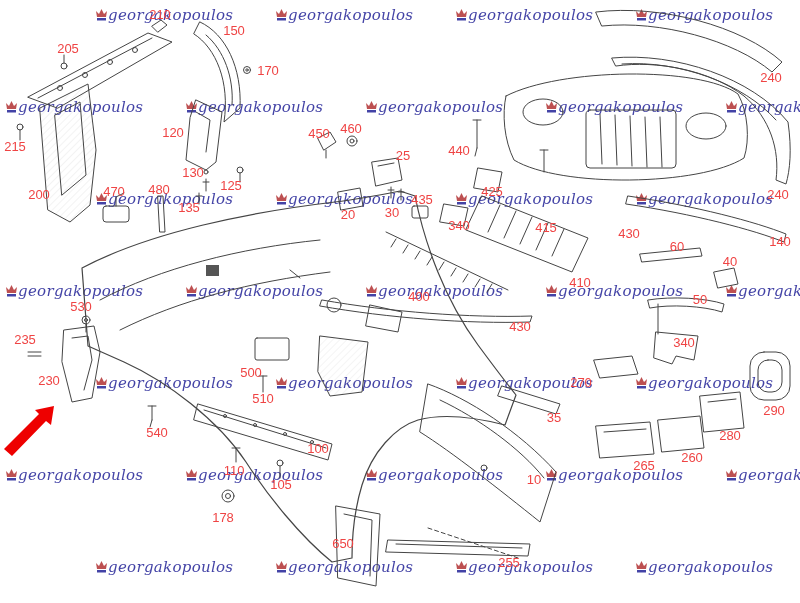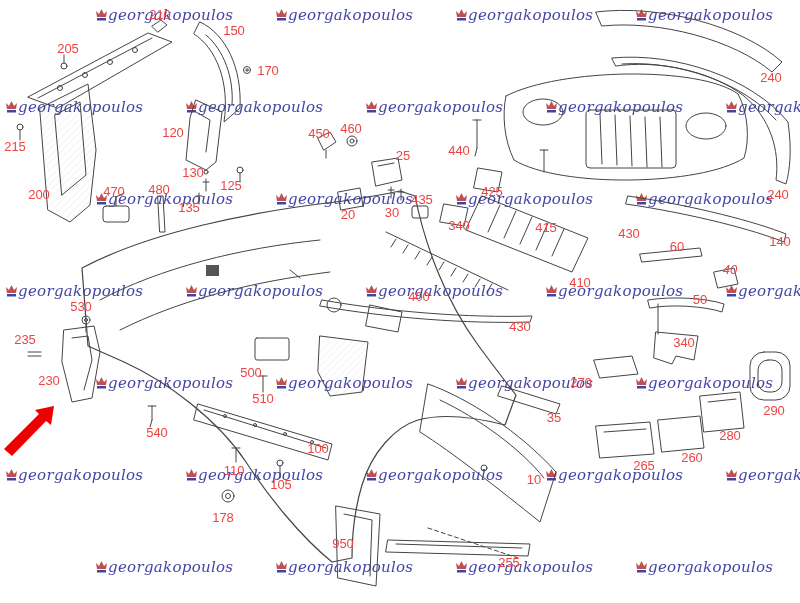--- a/index.html
+++ b/index.html
@@ -460,21 +460,21 @@
   <div class="part-label" style="left: 771px; top: 77px;">240</div>
 
   <div class="part-label" style="left: 778px; top: 194px;">240</div>
 
   <div class="part-label" style="left: 780px; top: 241px;">140</div>
 
   <div class="part-label" style="left: 629px; top: 233px;">430</div>
 
   <div class="part-label" style="left: 677px; top: 246px;">60</div>
 
-  <div class="part-label" style="left: 730px; top: 269px; font-style: italic;">40</div>
+  <div class="part-label" style="left: 730px; top: 261px;">40</div>
 
   <div class="part-label" style="left: 700px; top: 299px;">50</div>
 
   <div class="part-label" style="left: 580px; top: 282px;">410</div>
 
   <div class="part-label" style="left: 419px; top: 296px;">400</div>
 
   <div class="part-label" style="left: 520px; top: 326px;">430</div>
 
   <div class="part-label" style="left: 81px; top: 306px;">530</div>
@@ -490,21 +490,21 @@
   <div class="part-label" style="left: 157px; top: 432px;">540</div>
 
   <div class="part-label" style="left: 318px; top: 448px;">100</div>
 
   <div class="part-label" style="left: 234px; top: 470px;">110</div>
 
   <div class="part-label" style="left: 281px; top: 484px;">105</div>
 
   <div class="part-label" style="left: 223px; top: 517px;">178</div>
 
-  <div class="part-label" style="left: 343px; top: 543px;">950</div>
+  <div class="part-label" style="left: 343px; top: 543px;">650</div>
 
   <div class="part-label" style="left: 509px; top: 562px;">255</div>
 
   <div class="part-label" style="left: 534px; top: 479px;">10</div>
 
   <div class="part-label" style="left: 554px; top: 417px;">35</div>
 
   <div class="part-label" style="left: 684px; top: 342px;">340</div>
 
   <div class="part-label" style="left: 581px; top: 382px;">270</div>

